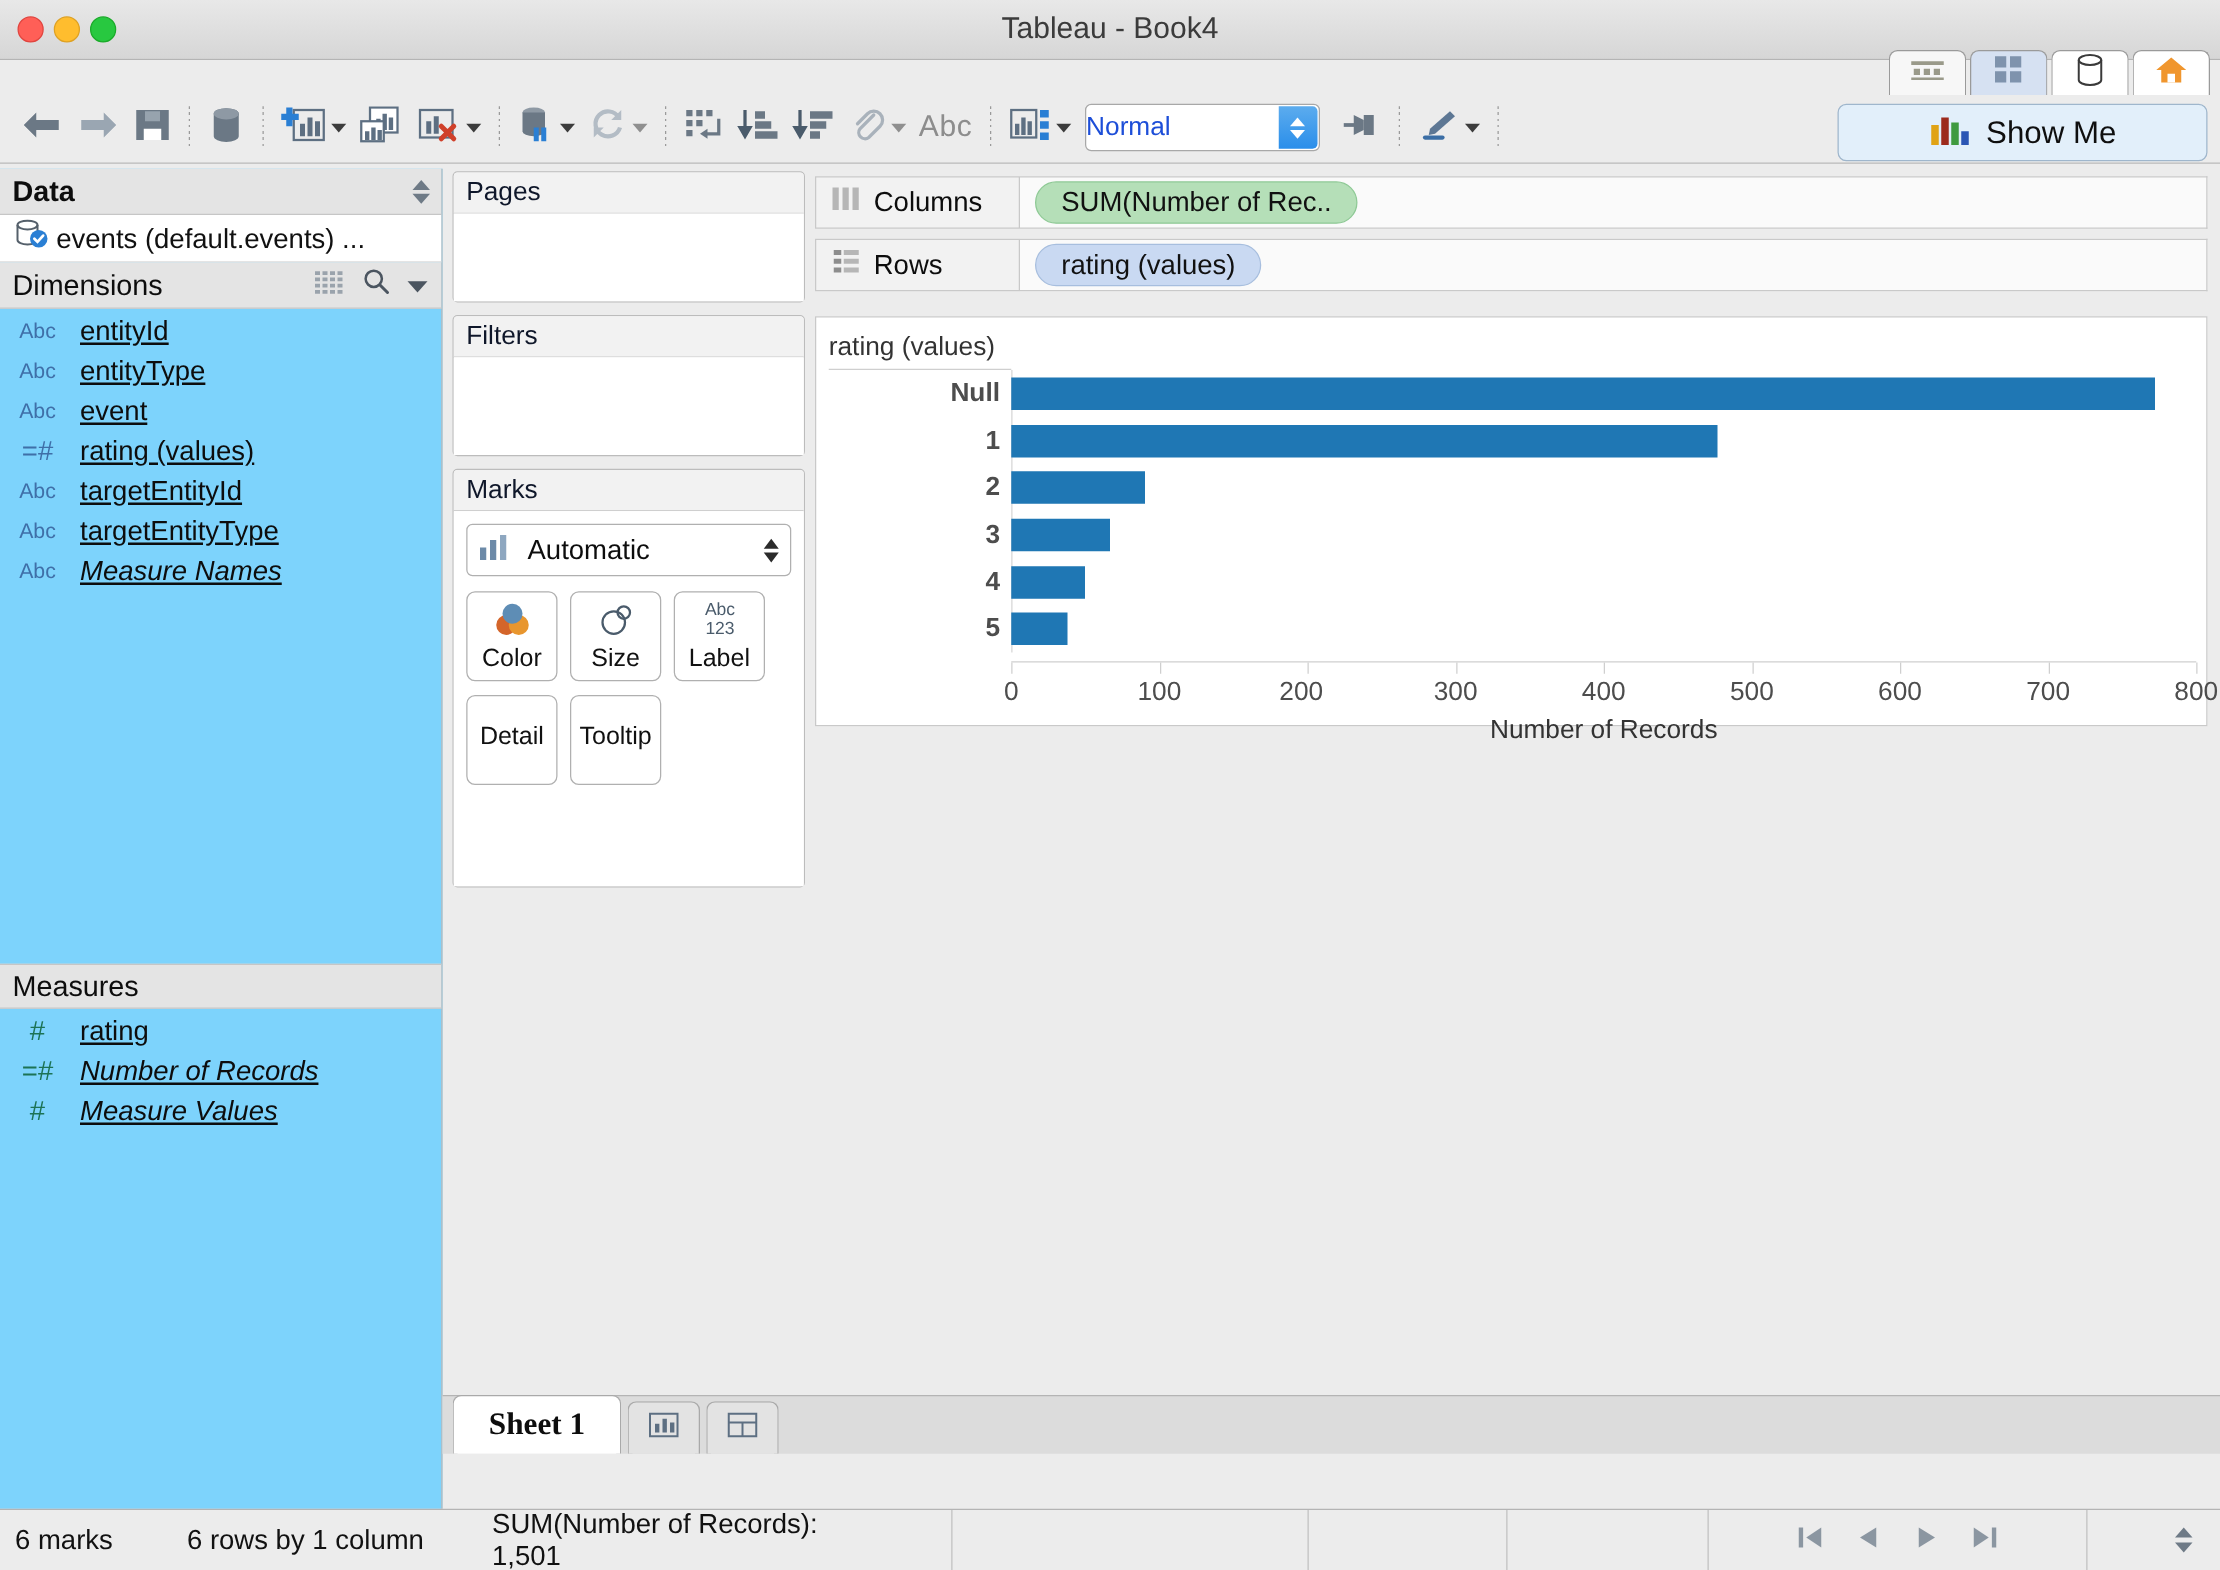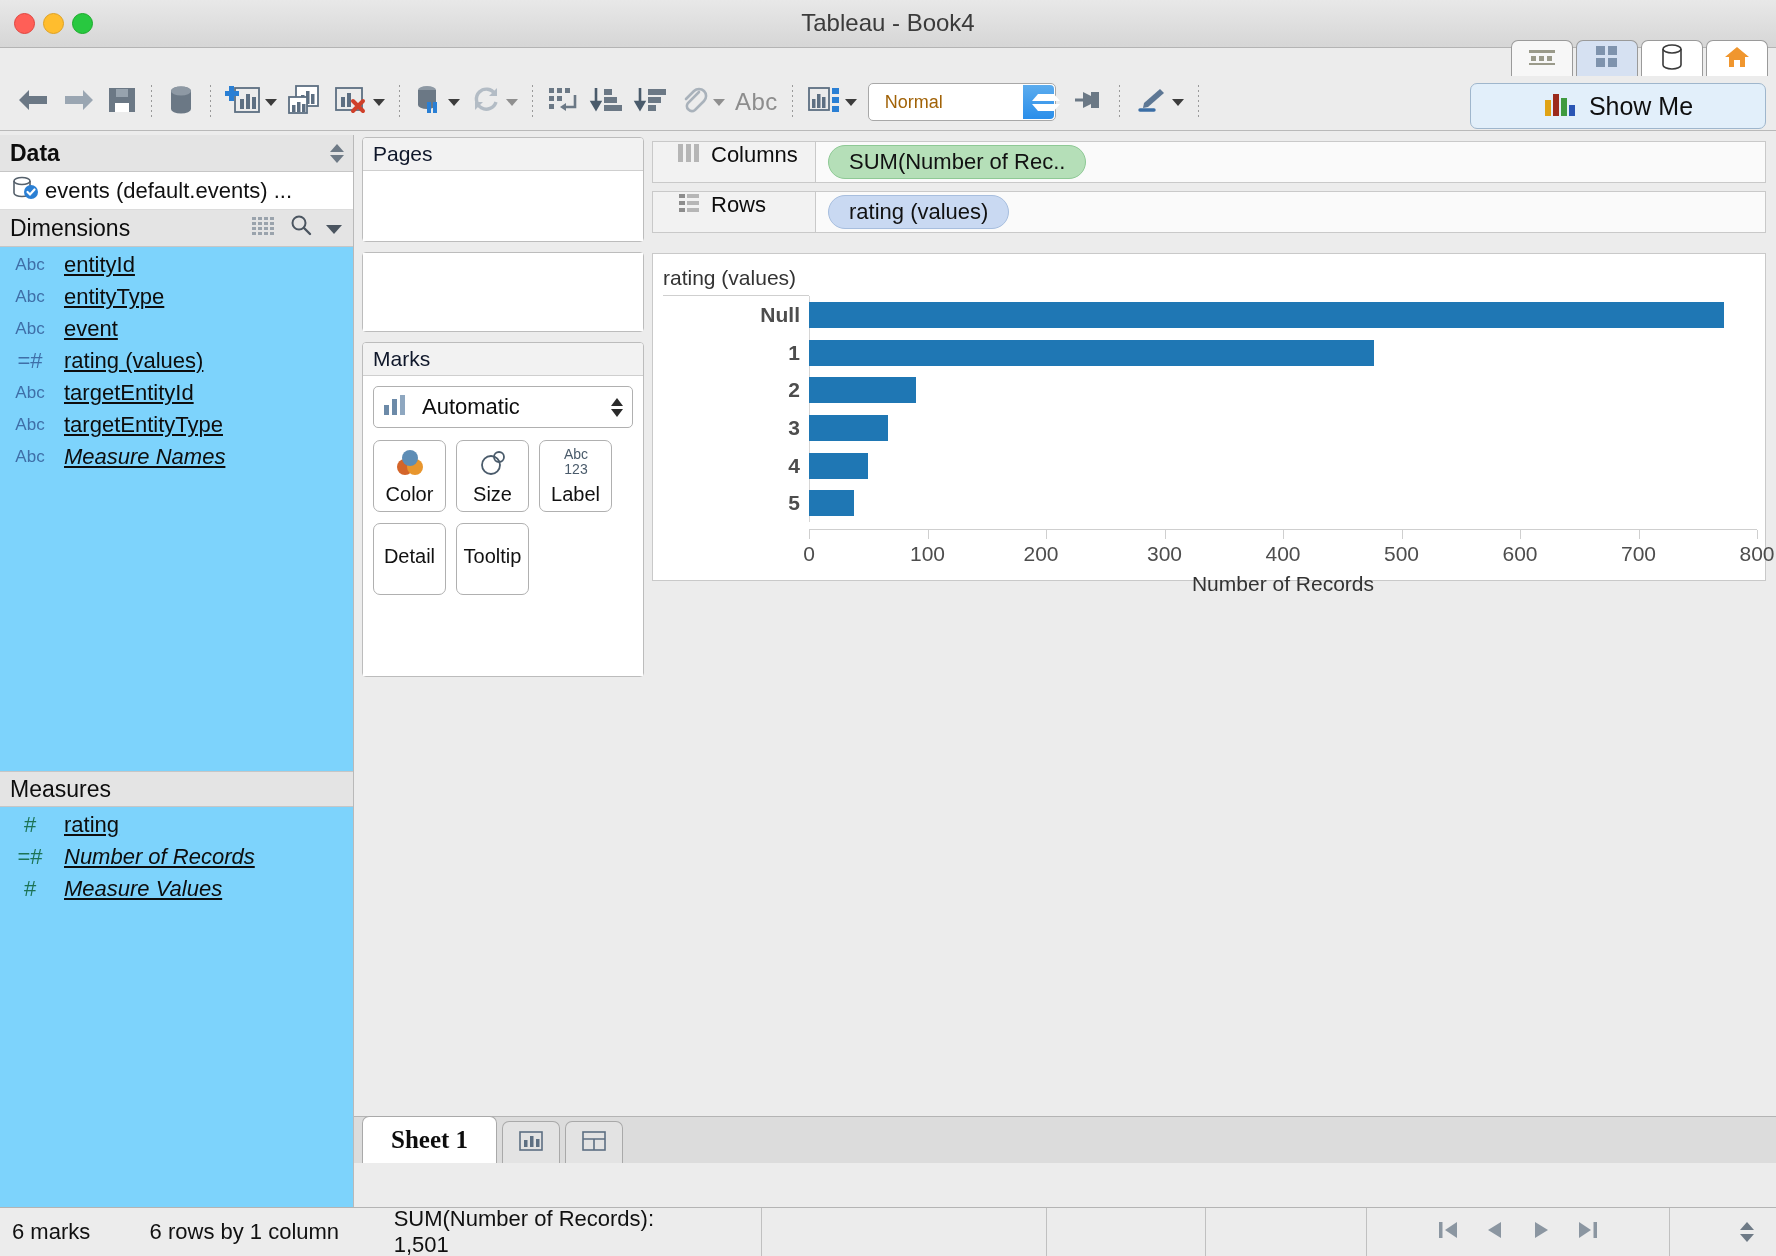--- a/index.html
+++ b/index.html
@@ -53,21 +53,21 @@
     background: repeating-linear-gradient(to bottom, #9a9a9a 0 2px, transparent 2px 5px); }
   .caret { width: 0; height: 0; border-left: 6px solid transparent; border-right: 6px solid transparent;
     border-top: 7px solid #3c3c3c; margin-left: 4px; }
   .abc-txt { font-size: 24px; color: #8d8d8d; letter-spacing: .5px; }
 
   .fitsel {
     width: 188px; height: 38px; background: #fff; border: 1px solid #a8a8a8;
     border-radius: 5px; display: flex; align-items: center; position: relative;
     margin-left: 6px;
   }
-  .fitsel span { font-size: 18px; color: #a16207; padding-left: 16px; }
+  .fitsel span { font-size: 21px; color: #1d4ed8; }
   .fitsel .stepper {
     position: absolute; right: 1px; top: 1px; width: 31px; height: 34px;
     background: linear-gradient(to bottom, #5cacee 0%, #2a8eea 100%);
     border-radius: 0 4px 4px 0; display: flex; flex-direction: column;
     align-items: center; justify-content: center; gap: 3px;
   }
   .stp-up { width: 0; height: 0; border-left: 6px solid transparent; border-right: 6px solid transparent; border-bottom: 7px solid #fff; }
   .stp-dn { width: 0; height: 0; border-left: 6px solid transparent; border-right: 6px solid transparent; border-top: 7px solid #fff; }
 
   .showme {
@@ -146,21 +146,21 @@
   .mbtn .glyph { flex: 1; display: flex; align-items: center; justify-content: center; }
   .mbtn .cap { font-size: 20px; color: #111; }
   .mbtn.plain { justify-content: center; }
   .mbtn.plain .cap { font-size: 20px; }
 
   
   .shelf-wrap { position: absolute; left: 652px; top: 141px; width: 1114px; }
   .shelf { display: flex; align-items: center; height: 42px; margin-bottom: 8px; }
   .shelf-label {
     width: 164px; height: 42px; background: #f2f2f2; border: 1px solid #c9c9c9;
-    display: flex; align-items: flex-start; gap: 10px; padding-left: 24px;
+    display: flex; align-items: center; gap: 10px; padding-left: 12px;
     font-size: 22px; color: #0d0d0d;
   }
   .shelf-drop {
     flex: 1; height: 42px; background: #fafafa; border: 1px solid #c9c9c9; border-left: none;
     display: flex; align-items: center; padding-left: 12px;
   }
   .pill {
     height: 34px; border-radius: 17px; display: flex; align-items: center;
     padding: 0 20px; font-size: 22px; color: #111; text-align: right;
   }
@@ -602,20 +602,21 @@
   </div>
 
   <div class="centercol">
 
     <div class="card">
       <div class="card-hdr">Pages</div>
       <div class="card-body pages-body"></div>
     </div>
 
     <div class="card">
+      <div class="card-hdr">Filters</div>
       <div class="card-body filters-body"></div>
     </div>
 
     <div class="card">
       <div class="card-hdr">Marks</div>
       <div class="card-body marks-body">
 
         <div class="mark-type">
           <span>
             <svg width="26" height="22" viewBox="0 0 26 22">

